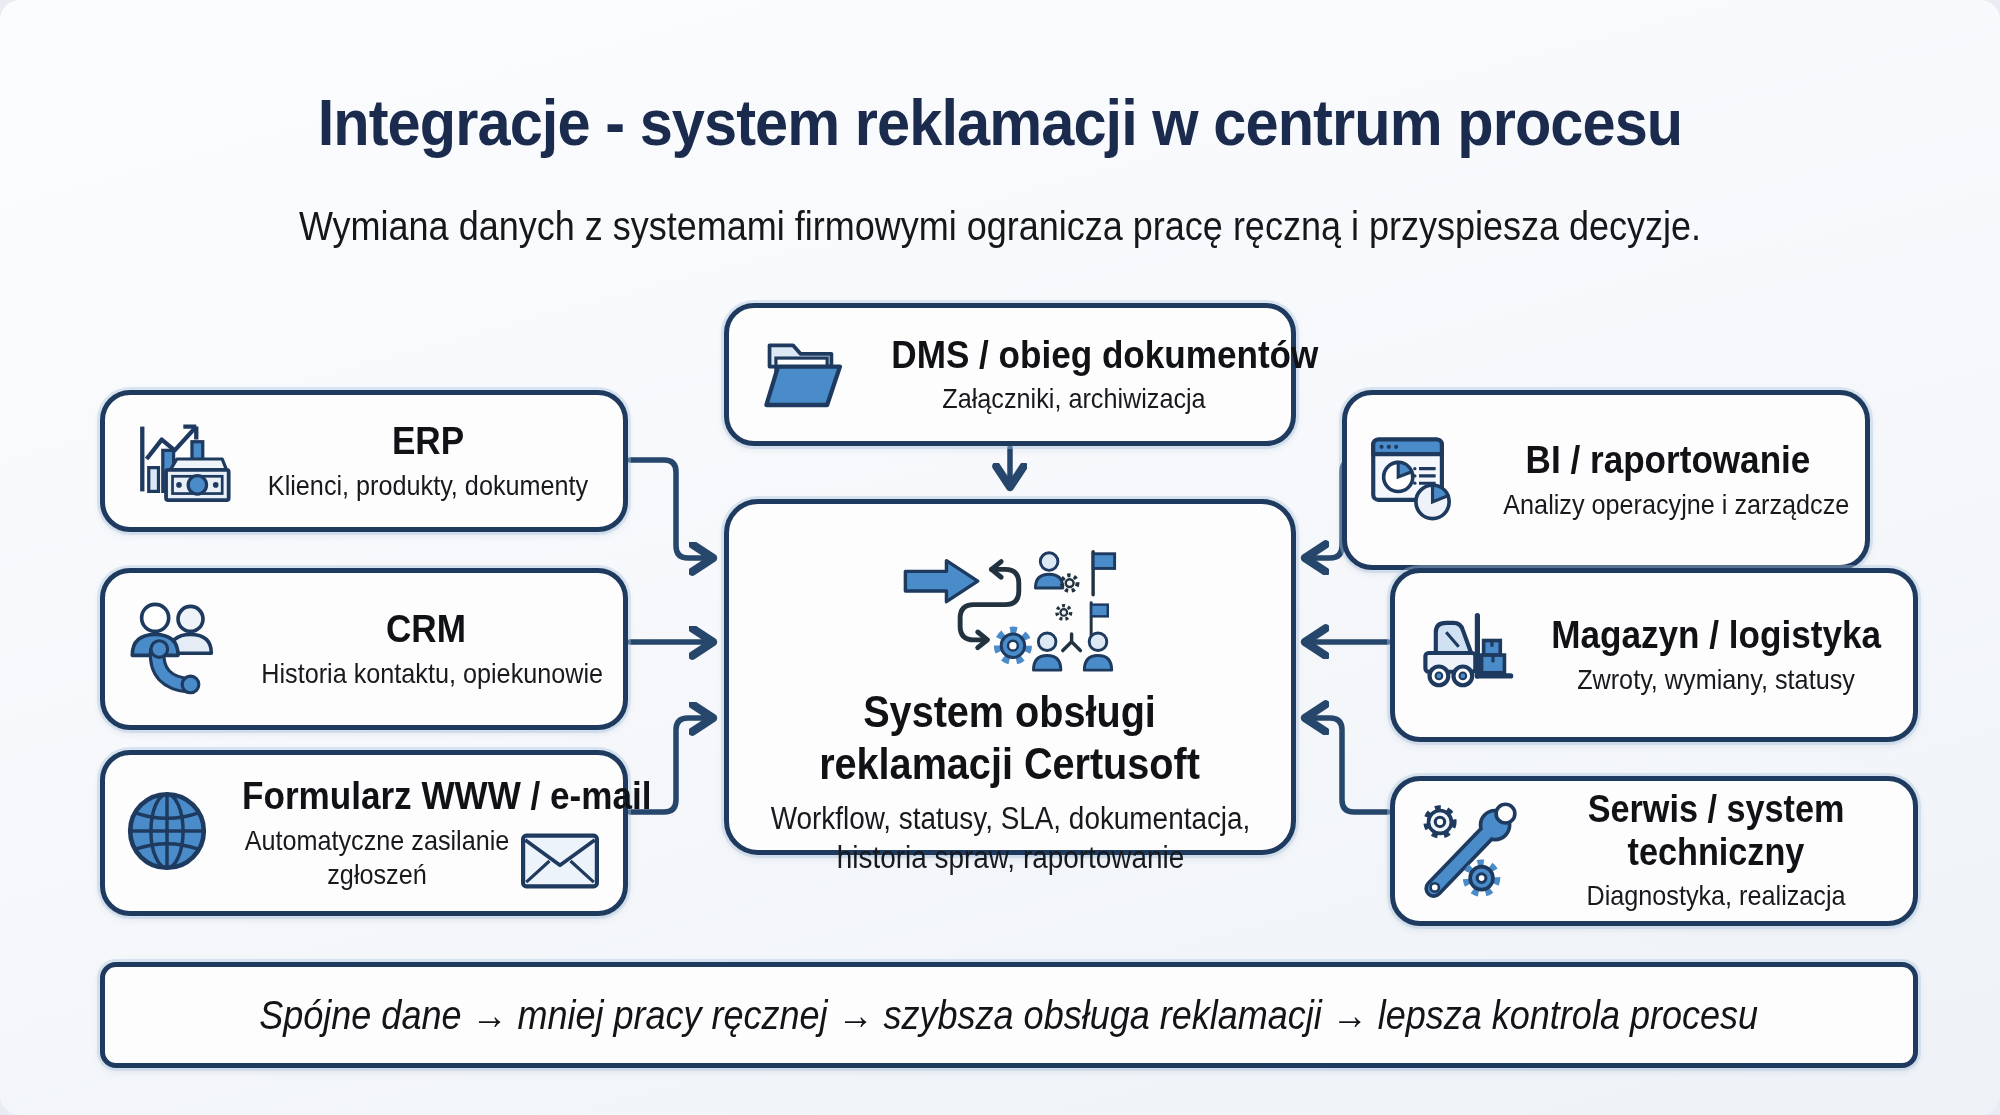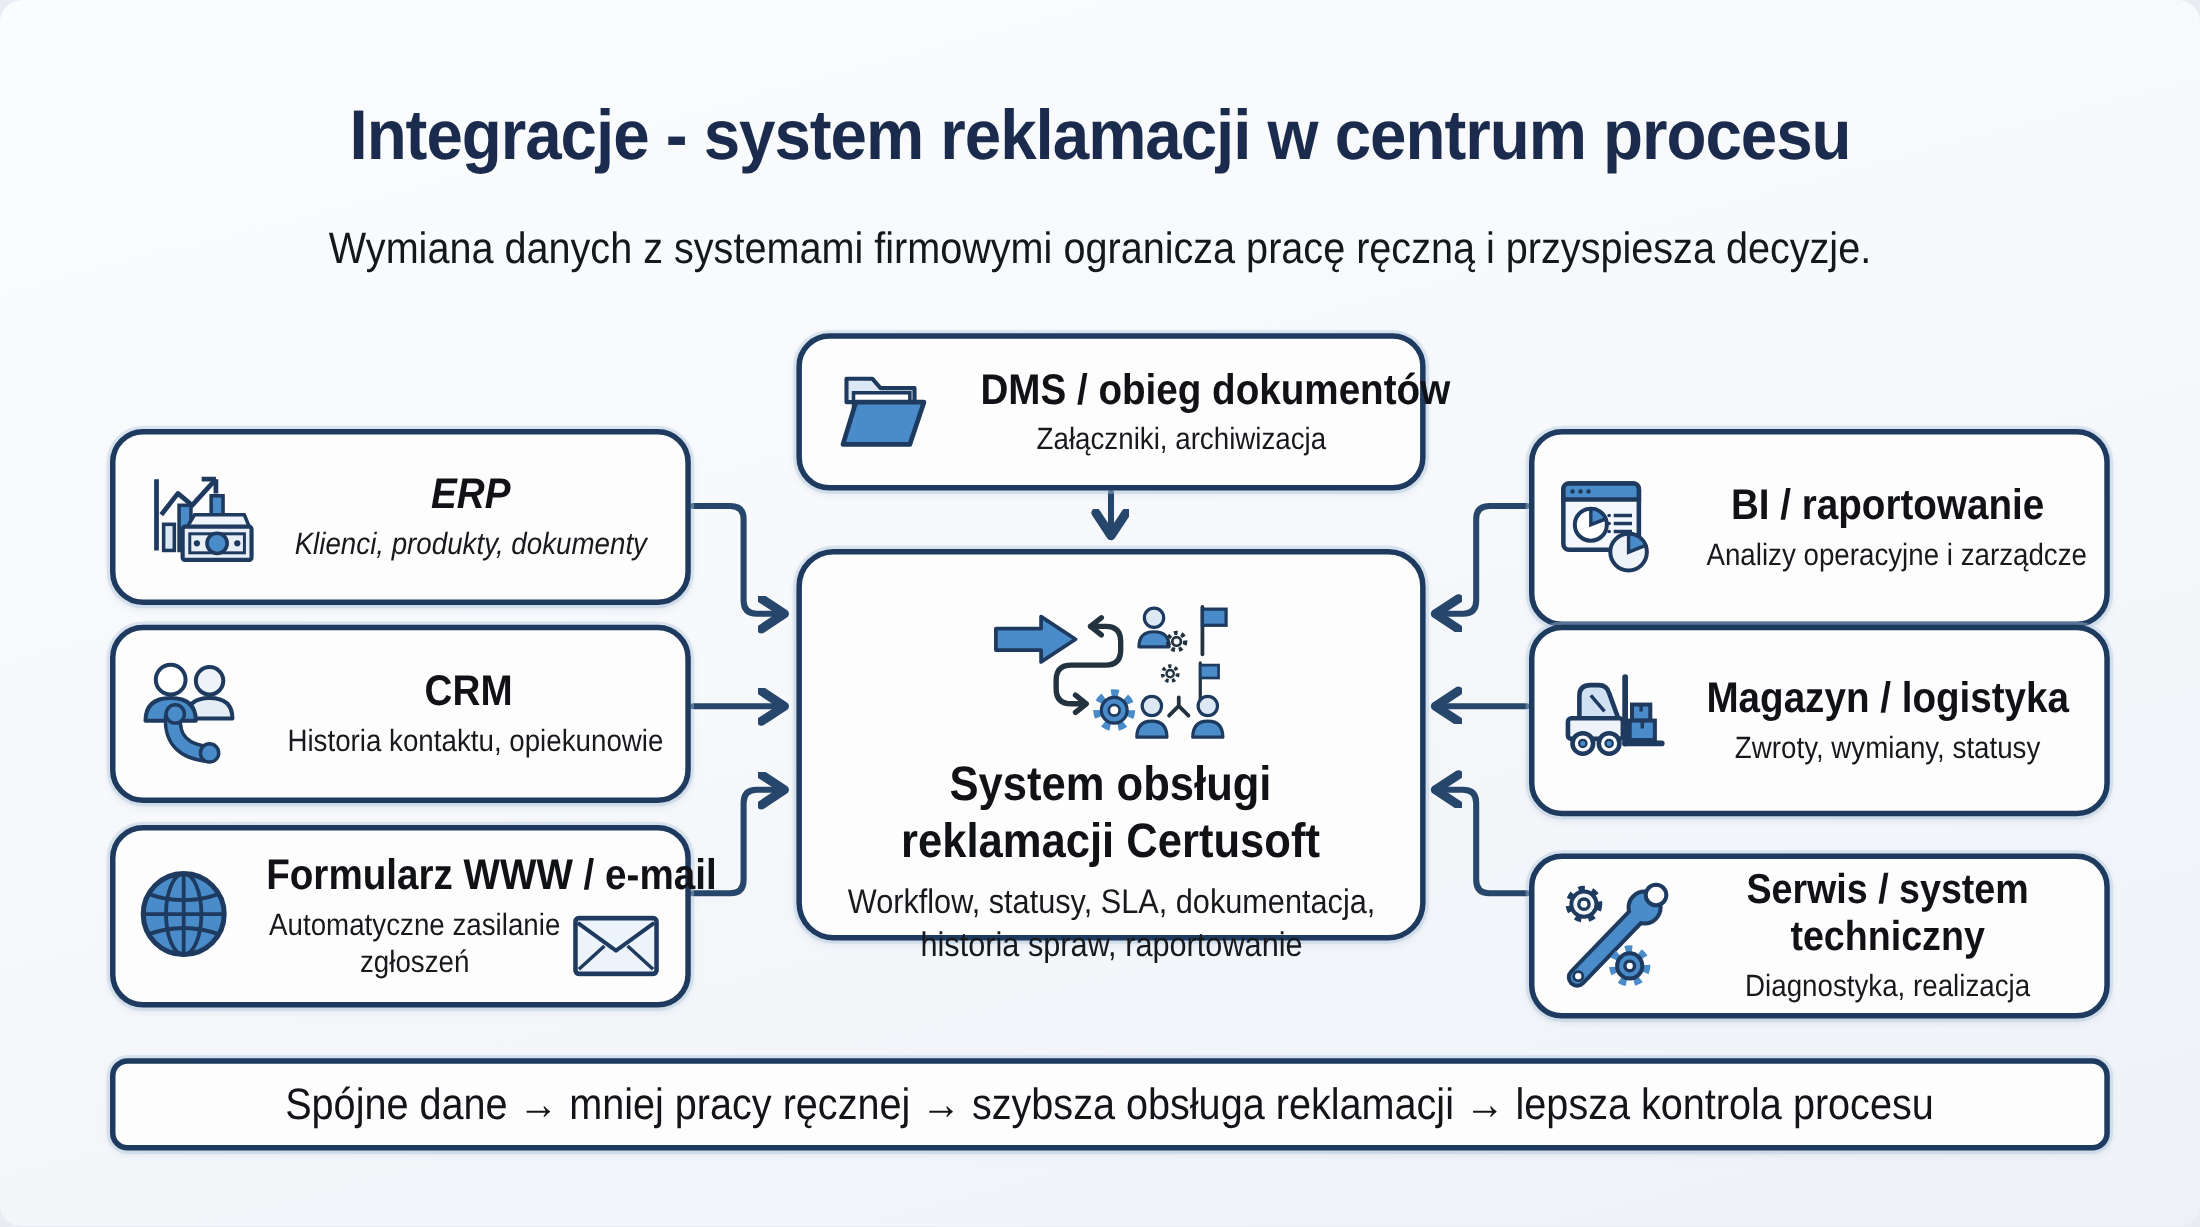--- a/index.html
+++ b/index.html
@@ -24,47 +24,48 @@
     position:absolute; background:#fdfdfe; border:5px solid #1e3a5f;
     border-radius:30px; display:flex; align-items:center;
     box-shadow:0 0 0 3px rgba(176,199,226,0.40), 0 3px 8px rgba(30,58,95,0.10);
     box-sizing:border-box;
   }
   .node-text{flex:1; text-align:center; padding:0 14px; min-width:0;}
   .node-title{font-size:39px; font-weight:700; color:#101215; line-height:1.12;}
   .node-sub{font-size:28px; color:#17191c; line-height:1.22; margin-top:6px;}
   .icon{flex:0 0 auto; display:block;}
 
-  .n-erp{left:100px; top:390px; width:528px; height:160px;font-style:italic;}
+  .n-erp{left:100px; top:390px; width:528px; height:142px;}
   .n-crm{left:100px; top:568px; width:528px; height:162px;}
   .n-www{left:100px; top:750px; width:528px; height:166px;}
   .n-dms{left:724px; top:303px; width:572px; height:143px;}
-  .n-bi {left:1390px; top:390px; width:528px; height:180px;}
+  .n-bi {left:1342px; top:390px; width:528px; height:180px;}
   .n-wh {left:1390px; top:568px; width:528px; height:174px;}
   .n-sv {left:1390px; top:776px; width:528px; height:150px;}
 
   .n-erp .icon,.n-crm .icon,.n-bi .icon,.n-wh .icon,.n-sv .icon{margin-left:20px;}
   .n-www .icon-globe{margin-left:16px;}
   .n-www .icon-env{position:absolute; right:24px; bottom:18px;}
   .n-dms .icon{margin-left:32px;}
 
   .n-center{
     left:724px; top:499px; width:572px; height:356px;
     flex-direction:column; justify-content:flex-start; border-radius:34px;
     padding-top:40px;
   }
   .c-title{margin-top:6px; text-align:center; font-size:44px; font-weight:700; color:#101215; line-height:1.18;}
   .c-sub{margin-top:10px; text-align:center; font-size:31px; color:#17191c; line-height:1.25;}
 
   .footer-bar{
-    position:absolute; left:100px; top:962px; width:1818px; height:84px;
+    position:absolute; left:100px; top:962px; width:1818px; height:106px;
     background:#fdfdfe; border:5px solid #1e3a5f; border-radius:16px;
     display:flex; align-items:center; justify-content:center;
     box-shadow:0 0 0 3px rgba(176,199,226,0.40), 0 3px 8px rgba(30,58,95,0.10);
     box-sizing:border-box;
+    font-style:italic;
   }
   .footer-text{font-size:40px; color:#121418;}
 
   .connectors{position:absolute; left:0; top:0;}
 </style>
 </head>
 <body>
 
 <div class="canvas">
 

